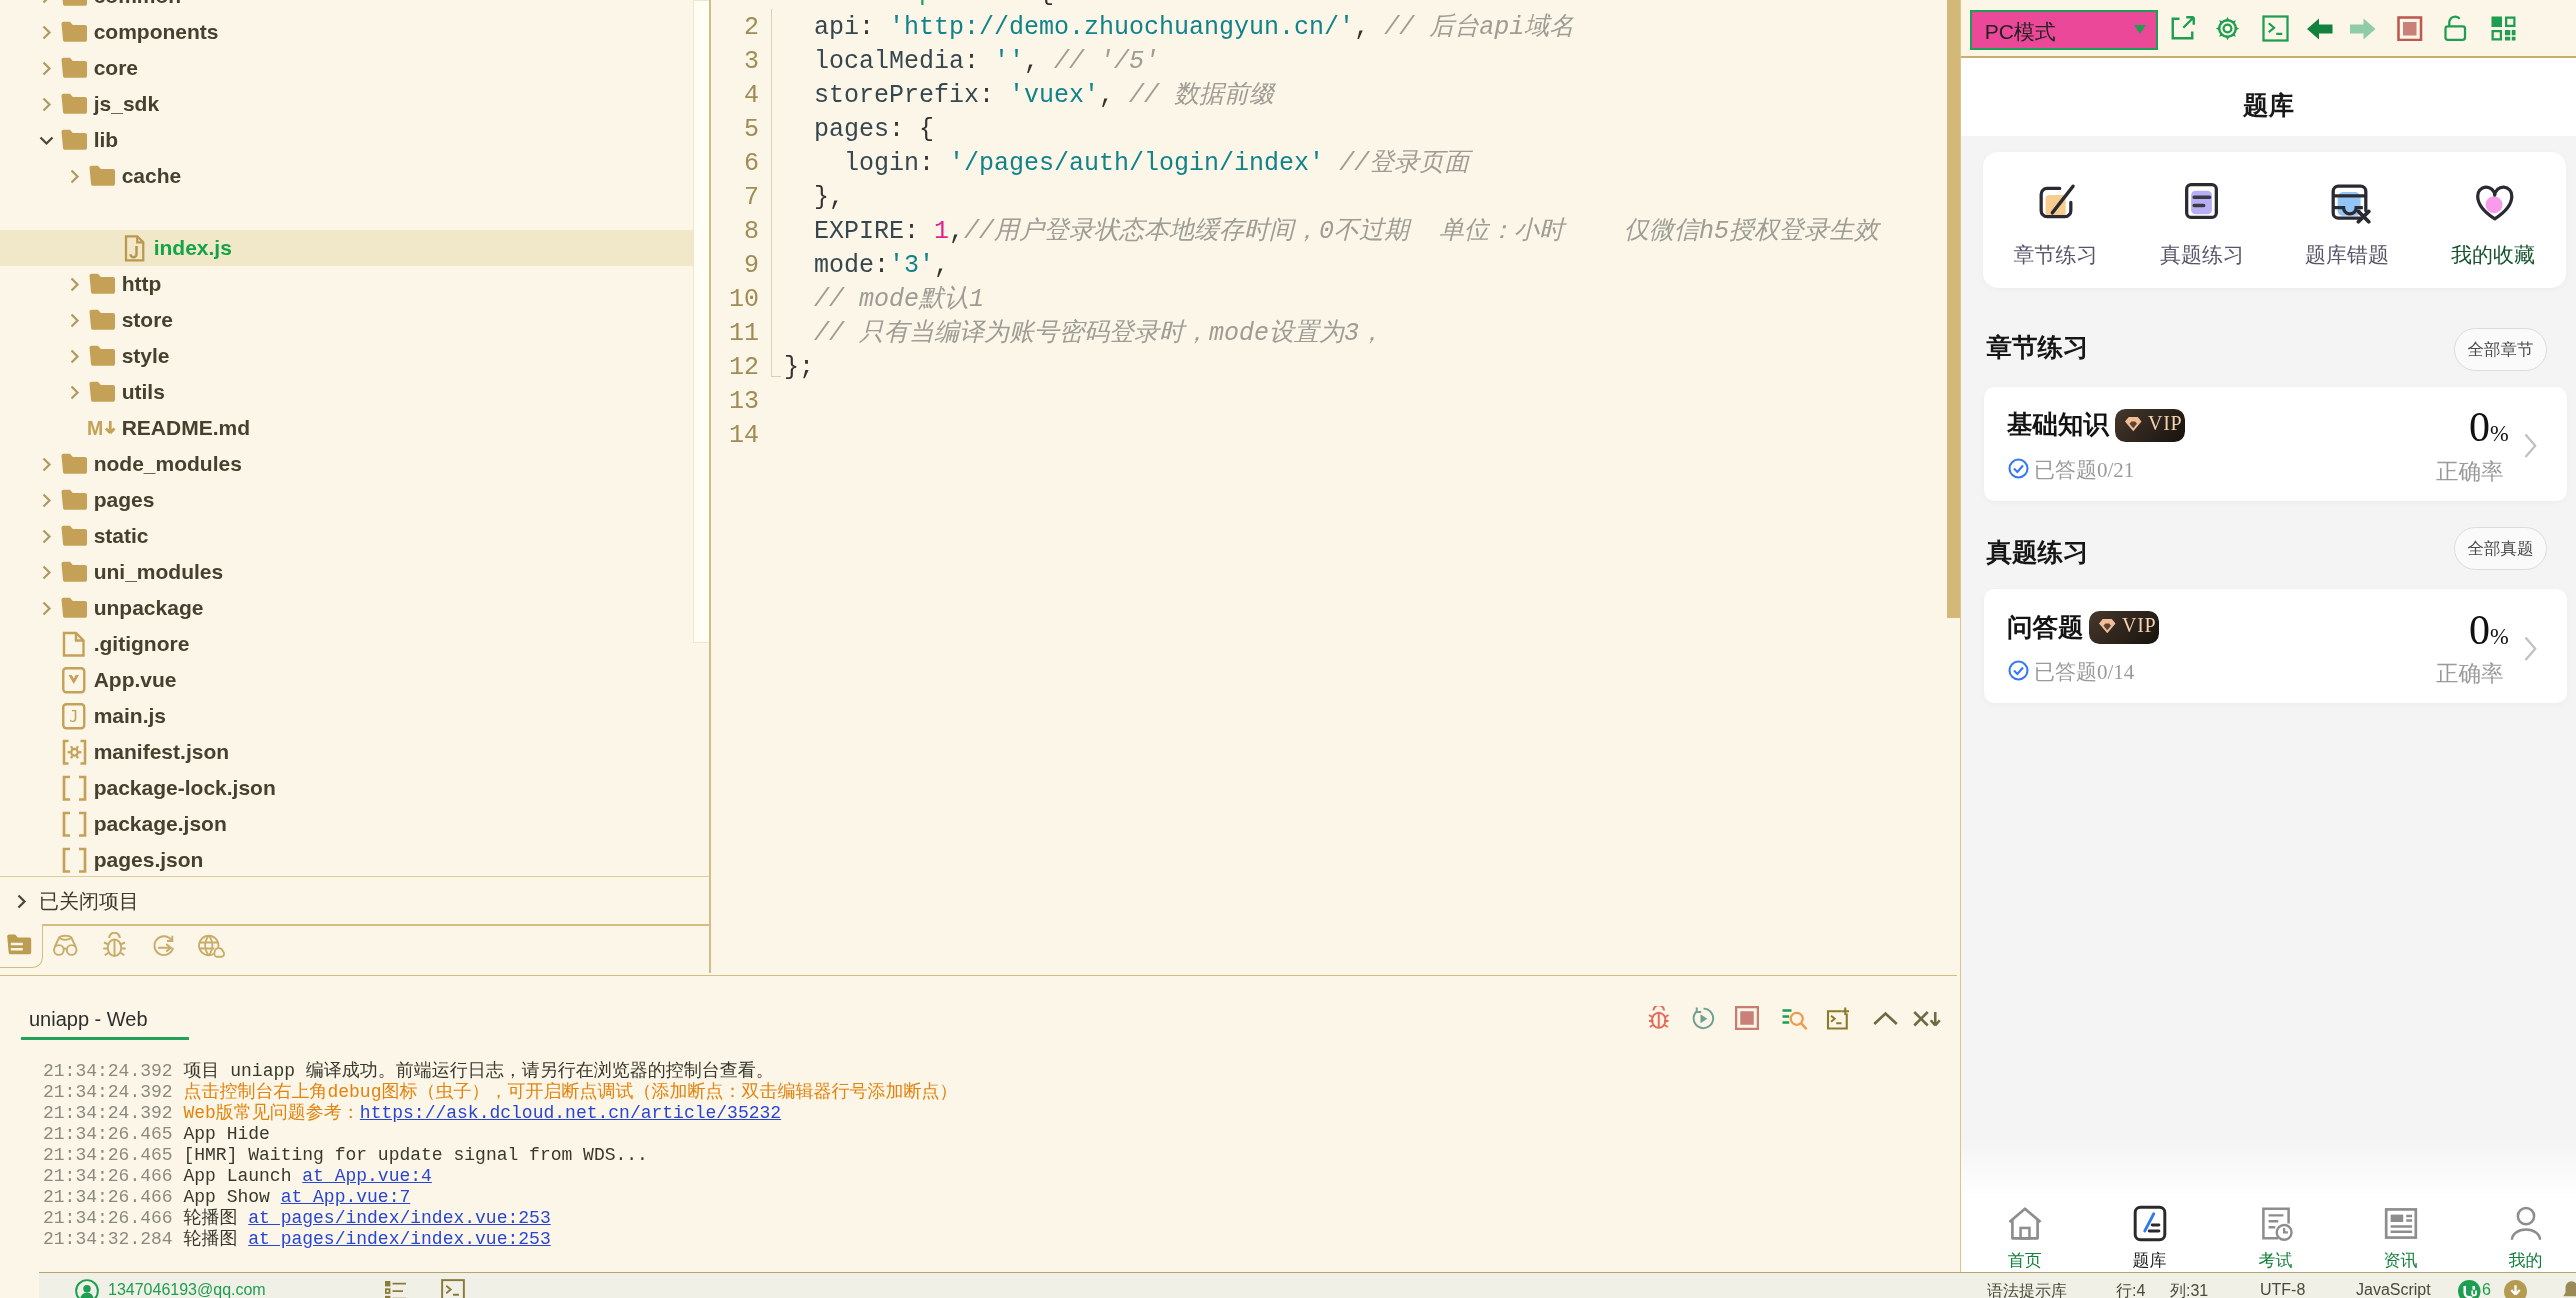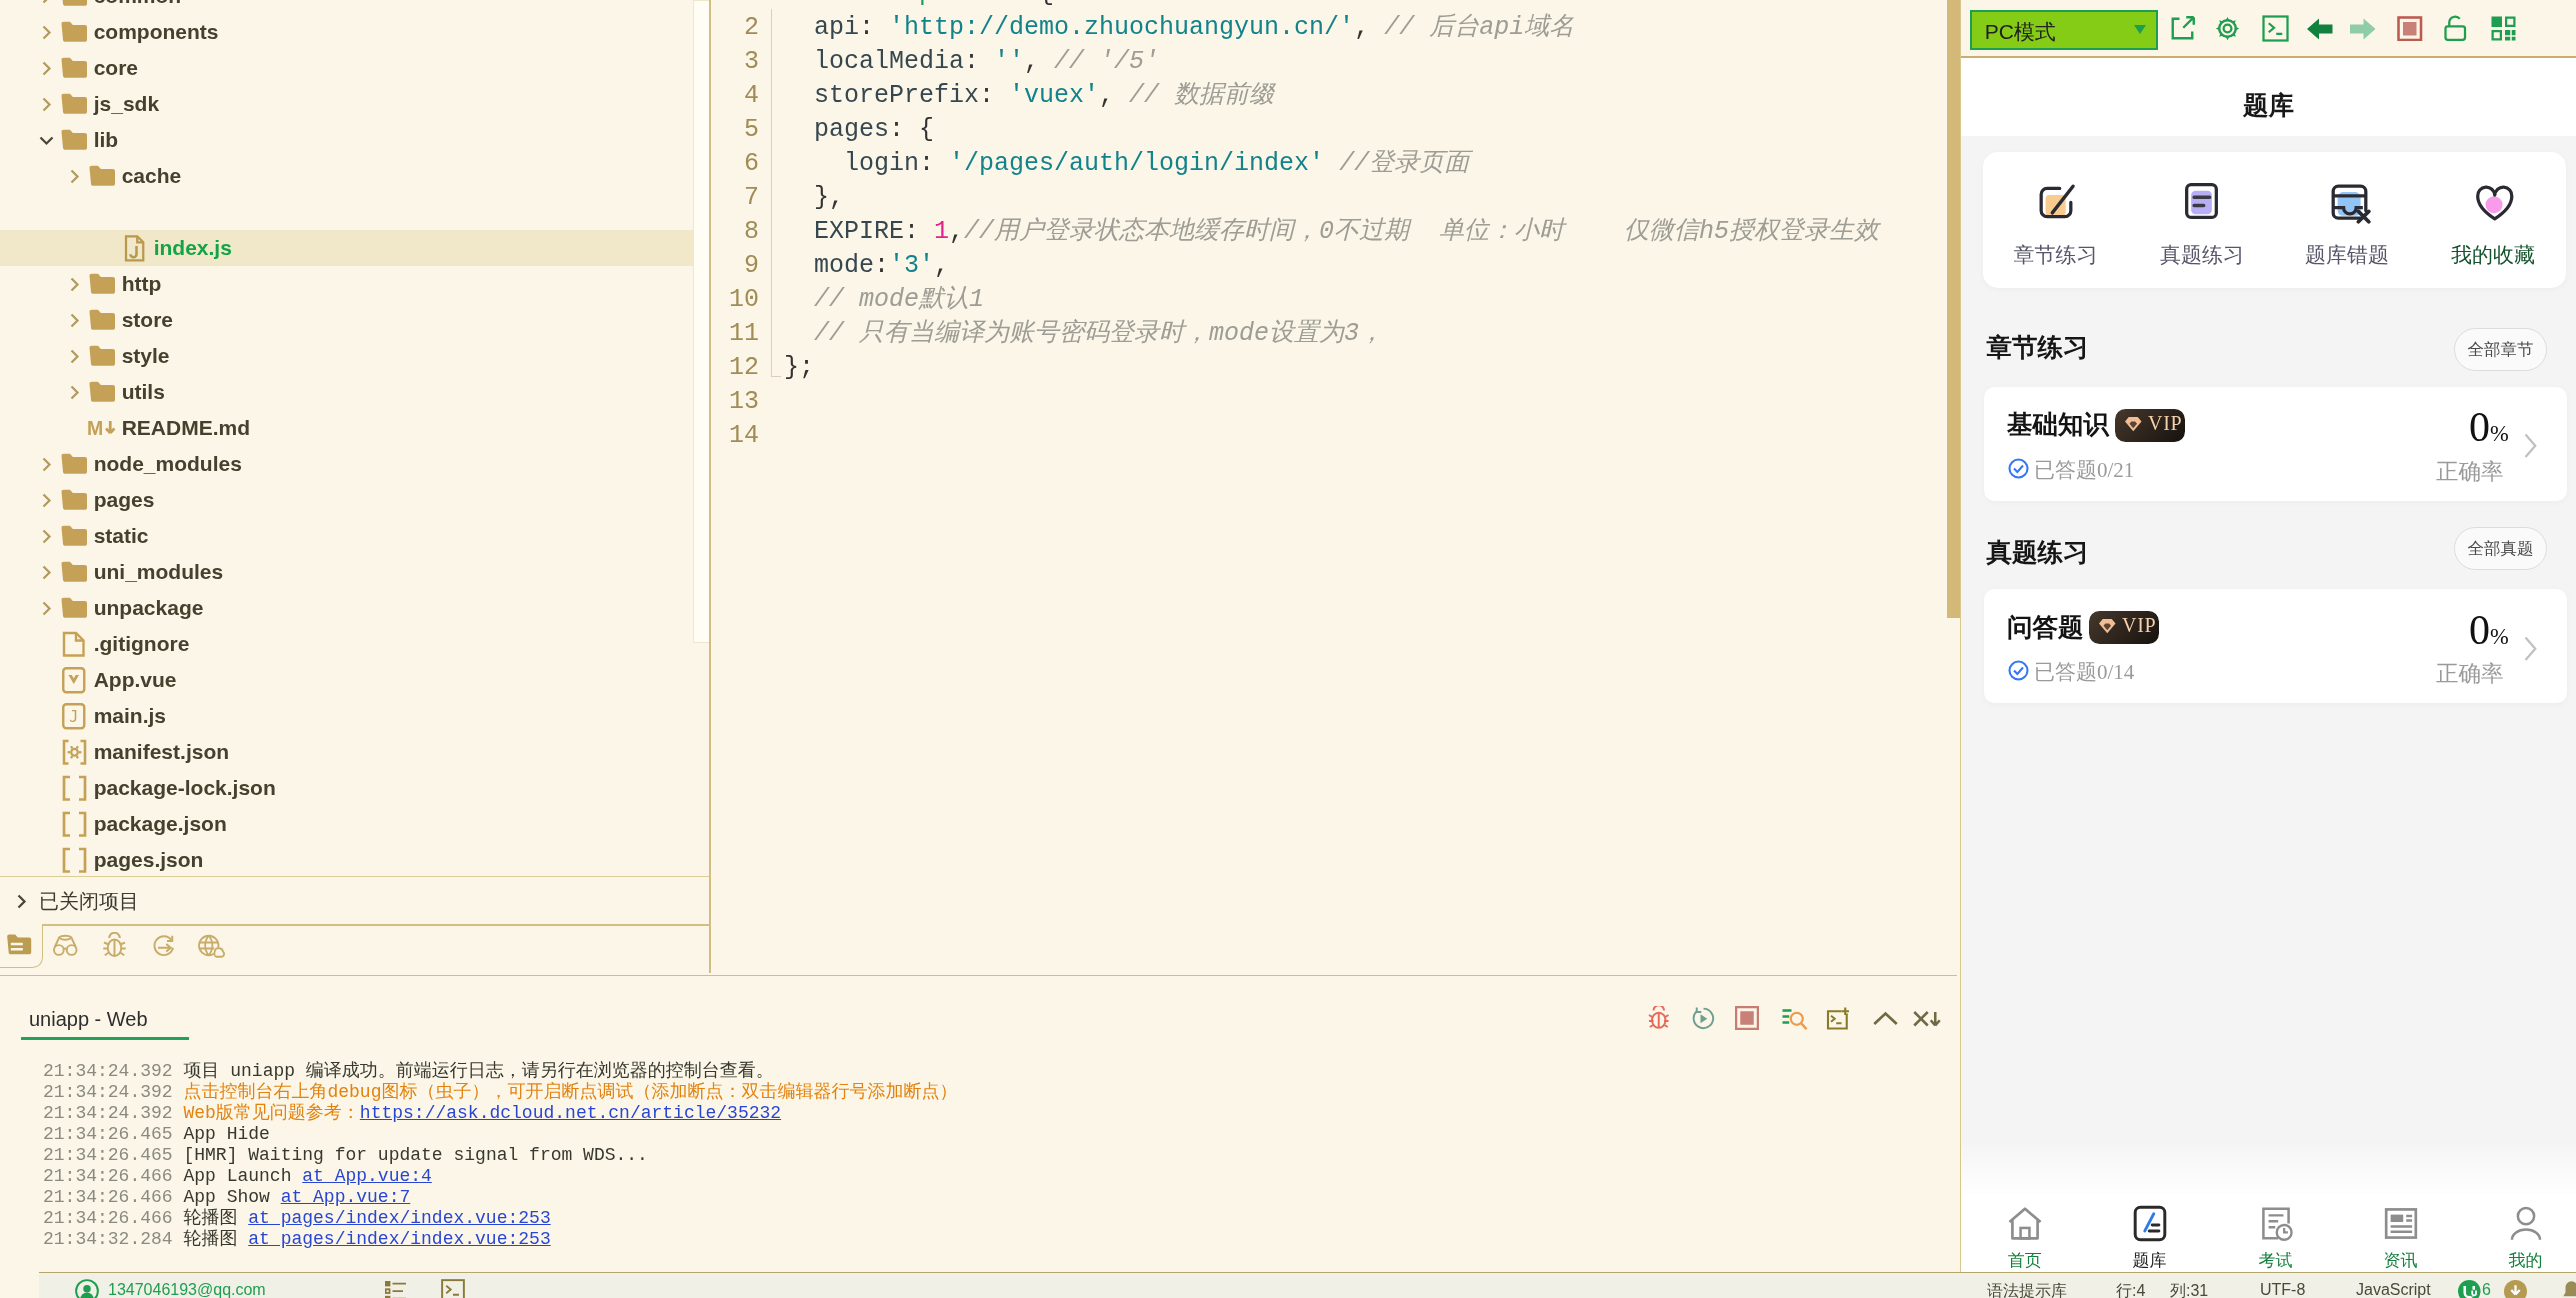--- a/index.html
+++ b/index.html
@@ -36,21 +36,21 @@
 #clogs .o{color:#E2830F;}
 #clogs .l{color:#2946D2;text-decoration:underline;}
 
 #statusbar{position:absolute;left:0;top:1272px;width:2576px;height:26px;background:#F0F0E6;border-top:1.5px solid #B5A66B;font-size:16px;color:#4A4A3A;margin-left:39px;}
 #statusbar .itm{position:absolute;top:7.5px;}
 
 #psb{position:absolute;left:1947px;top:0;width:12.7px;height:618px;background:#D4B878;}
 #psbline{position:absolute;left:1960px;top:0;width:1.5px;height:1272px;background:#D8C68E;}
 #preview{position:absolute;left:1961px;top:0;width:615px;height:1272px;background:#fff;font-family:"Liberation Serif",serif;}
 #ptoolbar{position:absolute;left:0;top:0;width:615px;height:56px;background:#FBF6E7;border-bottom:2.2px solid #C9AF6B;font-family:"Liberation Sans",sans-serif;}
-#pcbox{position:absolute;left:9px;top:9.7px;width:184px;height:36px;background:#84cc16;border:2.2px solid #1E9E50;}
+#pcbox{position:absolute;left:9px;top:9.7px;width:184px;height:36px;background:#ec4899;border:2.2px solid #1E9E50;}
 #pcbox span{position:absolute;left:12.7px;top:6.7px;font-size:21px;color:#222;}
 #pcbox .tri{position:absolute;right:10.5px;top:13.5px;width:0;height:0;border-left:6.7px solid transparent;border-right:6.7px solid transparent;border-top:9px solid #1E9E50;}
 #ptitle{position:absolute;left:0;top:58px;width:615px;height:77px;background:#fff;}
 #ptitle div{text-align:center;font-size:25.5px;font-weight:bold;color:#181818;margin-top:30px;}
 #pgray{position:absolute;left:0;top:136px;width:615px;height:1004px;background:#F4F4F5;}
 #pfade{position:absolute;left:0;top:1140px;width:615px;height:54px;background:linear-gradient(#F4F4F5,#FEFEFE);}
 .pcard{position:absolute;background:#fff;border-radius:12px;box-shadow:0 1.5px 6px rgba(0,0,0,0.03);}
 #pnav{position:absolute;left:0;top:1194px;width:615px;height:79px;background:#fff;}
 .navitm{position:absolute;top:0;width:123px;height:79px;text-align:center;color:#15803d;font-size:17px;}
 .navitm .nlbl{position:absolute;left:0;top:55px;width:123px;}

